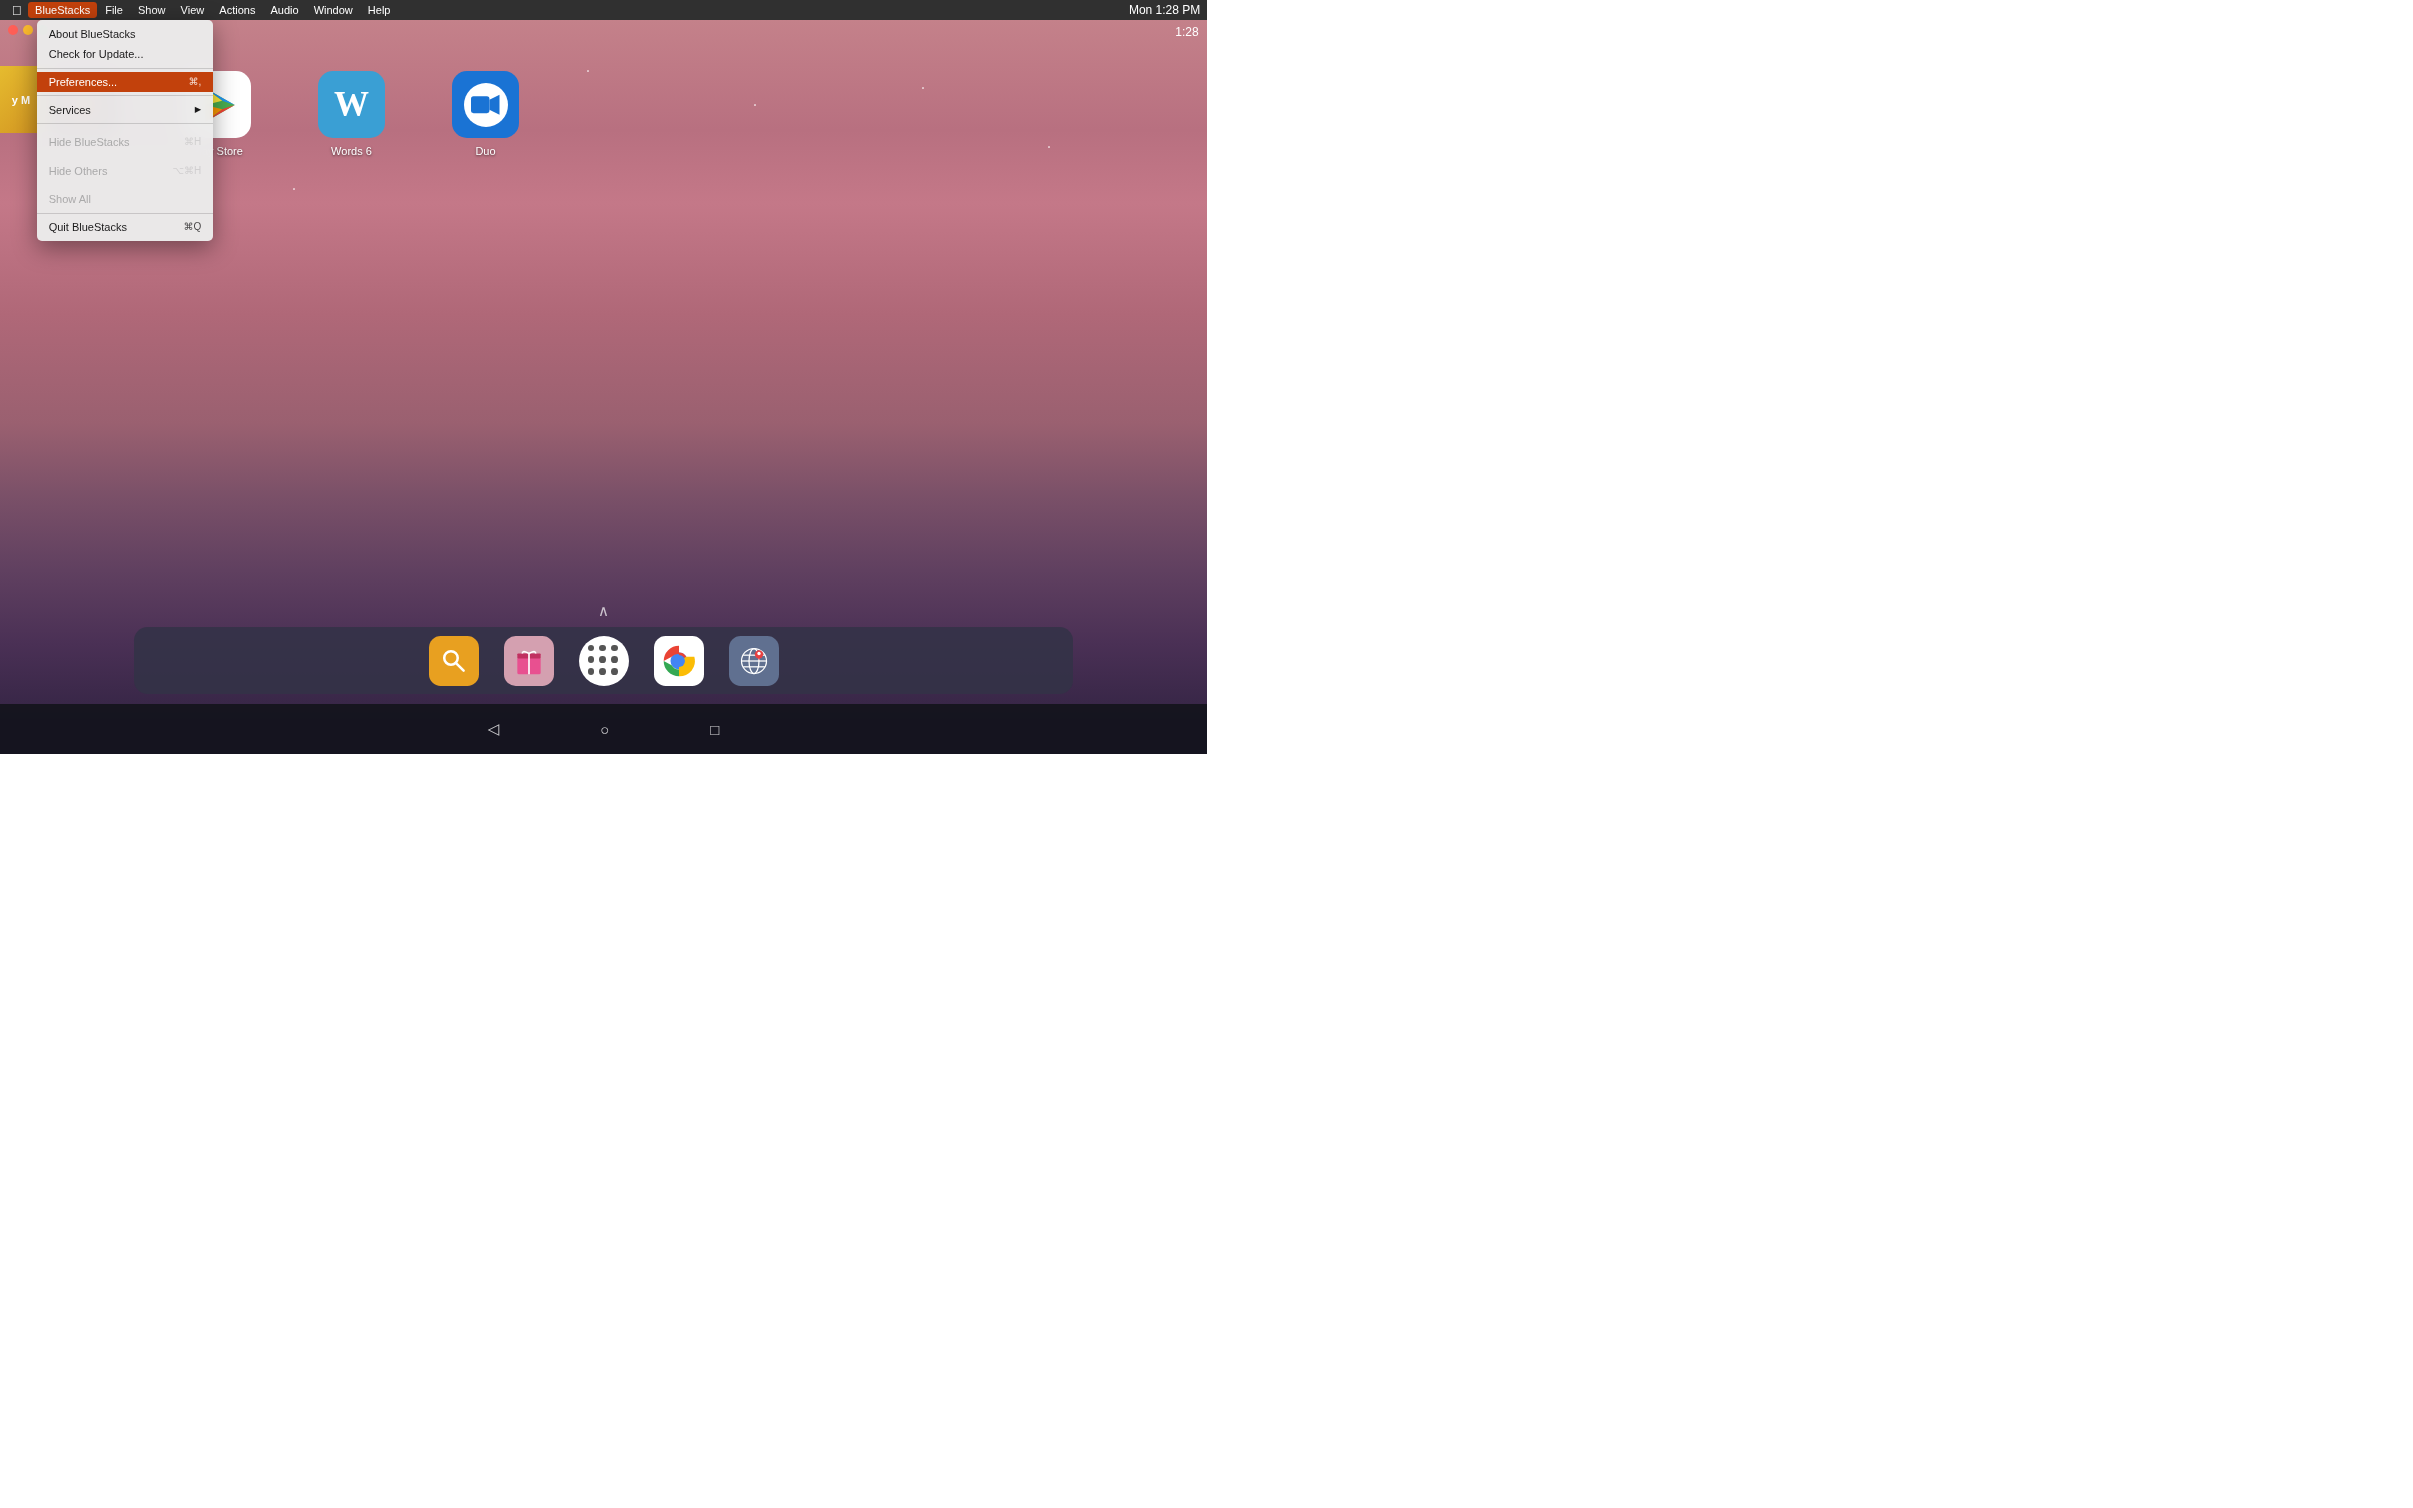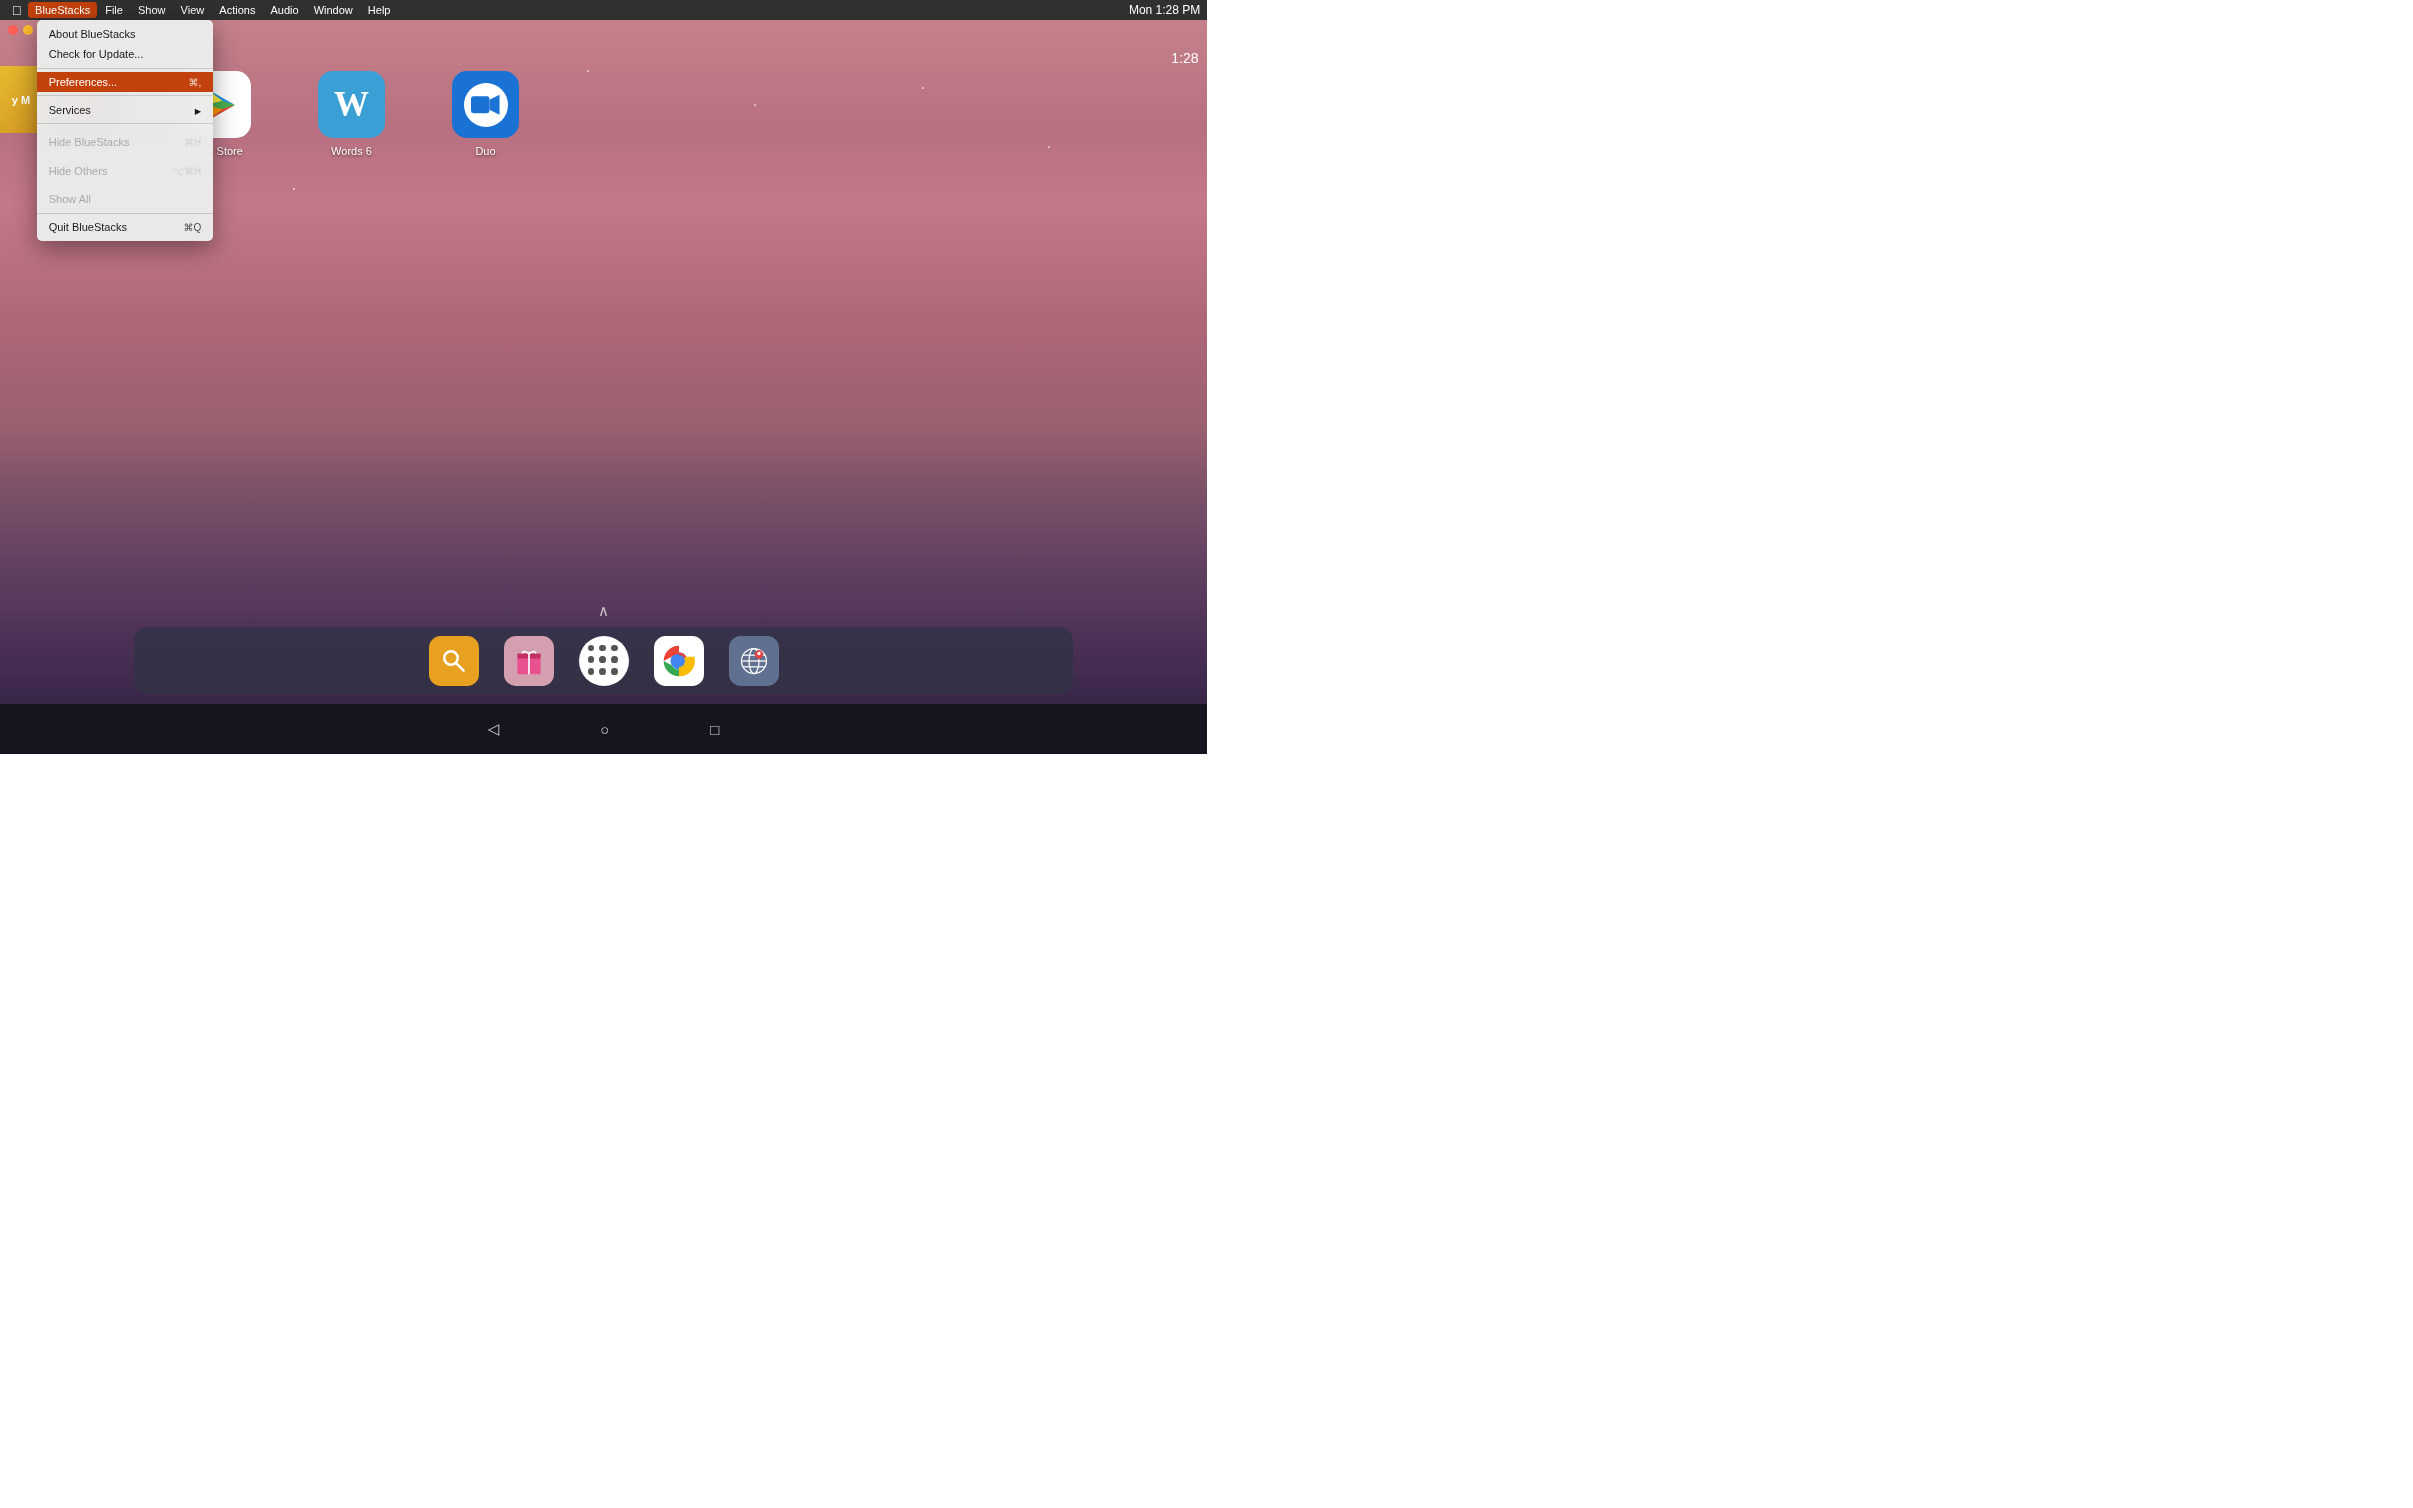--- a/index.html
+++ b/index.html
@@ -201,21 +201,21 @@
       backdrop-filter: blur(8.4px);
       border-radius: 5px;
       box-shadow: 0 6.7px 25px rgba(0,0,0,0.4);
       z-index: 2000;
       overflow: hidden;
       padding: 3.4px 0;
     }
 
     .menu-item {
       display: flex;
-      align-items: flex-end;
+      align-items: flex-start;
       justify-content: space-between;
       padding: 4.2px 11.7px;
       font-size: 11px;
       color: #1a1a1a;
       cursor: pointer;
     }
 
     .menu-item.active {
       background: #c2410c;
       color: white;
@@ -310,25 +310,24 @@
       position: absolute;
       width: 1.7px;
       height: 1.7px;
       background: rgba(255,255,255,0.6);
       border-radius: 50%;
     }
 
     
     .time-display {
       color: white;
-      font-size: 14px;
+      font-size: 12px;
       position: absolute;
       top: 5px;
       right: 8.4px;
-      margin-top: 25px;
     }
 
     
     .afk-icon-inner {
       width: 67px;
       height: 67px;
       background: radial-gradient(circle at 40% 30%, #8b1a6b, #3a0a1a);
       border-radius: 15px;
       display: flex;
       align-items: center;

